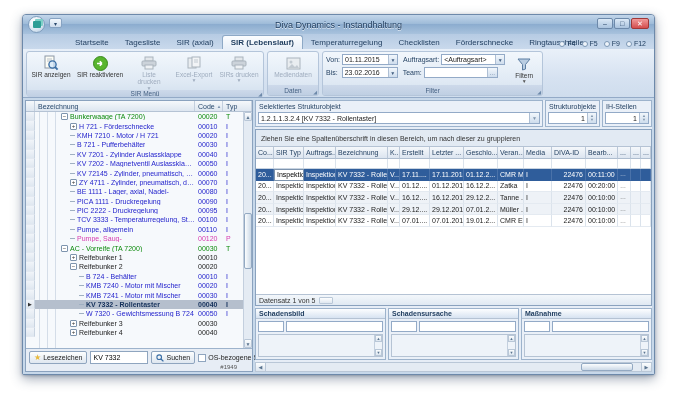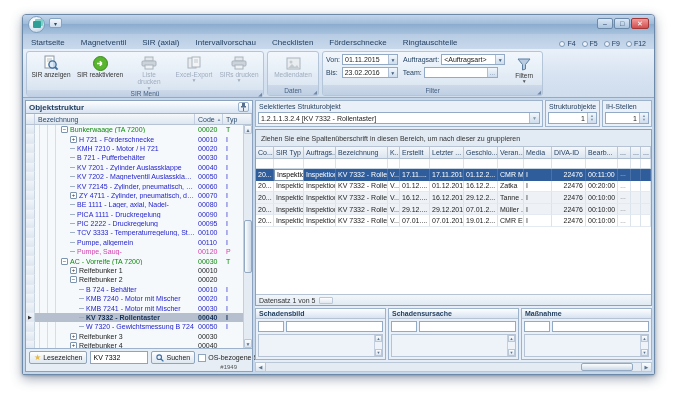--- a/index.html
+++ b/index.html
@@ -22,21 +22,21 @@
   .qat-btn { position:absolute; left:26px; top:3px; width:13px; height:10px; border:1px solid #87a3c2;
     border-radius:2px; background:linear-gradient(#f3f8fd,#cfdded); font-size:6px; color:#2c4a6e;
     display:flex; align-items:center; justify-content:center; }
   .winbtns { position:absolute; right:5px; top:3px; display:flex; gap:1px; }
   .winbtn { width:16px; height:11px; border:1px solid #6d89aa; border-radius:2px;
     background:linear-gradient(#dce9f6,#aac3de); font-size:7px; line-height:9px; text-align:center; color:#1d3b5d; }
   .winbtn.close { background:linear-gradient(#f09a9a,#d44e4e); color:#fff; border-color:#a03838; width:18px; }
 
   
   .tabrow { height:15px; background:linear-gradient(#b6cbe3,#c9d9ec); display:flex; align-items:flex-end;
-    flex:0 0 auto; position:relative; }
+    padding-left:44px; flex:0 0 auto; position:relative; }
   .tab { font-size:8px; color:#1d3b5d; padding:2px 8px 2px 8px; border-radius:3px 3px 0 0; white-space:nowrap; }
   .tab.active { background:linear-gradient(#fbfdff,#e8eff8); border:1px solid #8ea9c6; border-bottom:none; font-weight:bold; }
   .fkeys { position:absolute; right:8px; bottom:2px; display:flex; gap:6px; align-items:center; }
   .fkey { display:flex; align-items:center; gap:2px; font-size:7px; color:#1d3b5d; }
   .fkey .radio { width:6px; height:6px; border-radius:50%; border:1px solid #7c97b5; background:#eef4fa; }
 
   
   .ribbon { height:49px; background:linear-gradient(#e9f0f9,#d6e2f1 60%, #cfdded);
     border-bottom:1px solid #93aac7; display:flex; align-items:stretch; padding:2px 3px 1px 3px; gap:3px; flex:0 0 auto; }
   .rgroup { border:1px solid #b4c5da; border-radius:3px; background:linear-gradient(#f2f7fc,#dfe9f4 70%, #d3e0ee);
@@ -185,32 +185,34 @@
 <body>
 
 <div class="canvas">
   <div class="window">
 
     <div class="titlebar">
       <div class="app-orb">
         <div class="orb-doc"></div>
       </div>
       <div class="qat-btn">▾</div>
+      <div class="title-text">Diva Dynamics - Instandhaltung</div>
       <div class="winbtns">
         <div class="winbtn">–</div>
         <div class="winbtn">□</div>
         <div class="winbtn close">✕</div>
       </div>
     </div>
 
     <div class="tabrow">
       <div class="tab">Startseite</div>
-        <div class="tab">Magnetventil</div>
+        <div class="tab">Tagesliste</div>
         <div class="tab">SIR (axial)</div>
-        <div class="tab">Intervallvorschau</div>
+        <div class="tab active">SIR (Lebenslauf)</div>
+        <div class="tab">Temperaturregelung</div>
         <div class="tab">Checklisten</div>
         <div class="tab">Förderschnecke</div>
         <div class="tab">Ringtauschteile</div>
         <div class="fkeys">
           <div class="fkey">
             <div class="radio"></div>
             <span>F4</span>
           </div>
           <div class="fkey">
             <div class="radio"></div>
@@ -354,30 +356,20 @@
         <div class="rgroup-caption">
           <span>Filter</span>
           <span class="launcher">◢</span>
         </div>
       </div>
     </div>
 
     <div class="main">
 
       <div class="panel left-panel">
-        <div class="panel-header">
-          <span class="ph-title">Objektstruktur</span>
-          <div class="pin-btn">
-            <svg width="7" height="8" viewBox="0 0 7 8">
-                <rect x="2" y="0" width="3" height="3" fill="#55708e"></rect>
-                <rect x="1" y="3" width="5" height="1.5" fill="#55708e"></rect>
-                <line x1="3.5" y1="4.5" x2="3.5" y2="8" stroke="#55708e"></line>
-              </svg>
-          </div>
-        </div>
         <div class="tree-colhead">
           <div class="tc-ind"></div>
           <div class="tc-name">
               <span>Bezeichnung</span>
             </div>
           <div class="tc-code">
               <span>Code</span>
               <span class="sortglyph">▲</span>
             </div>
           <div class="tc-typ">

